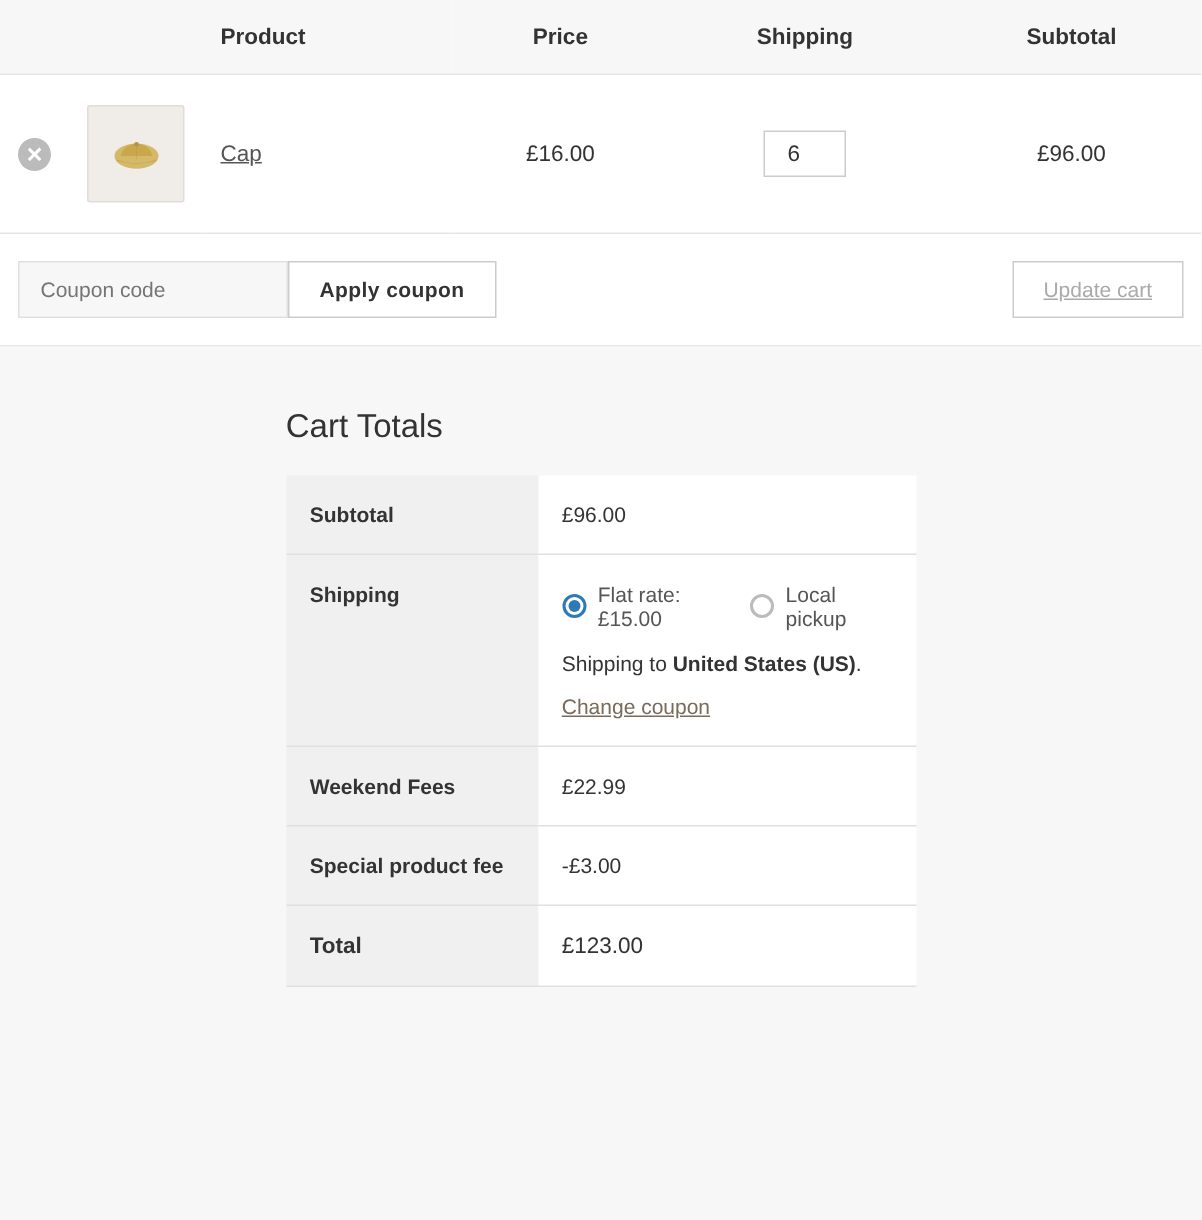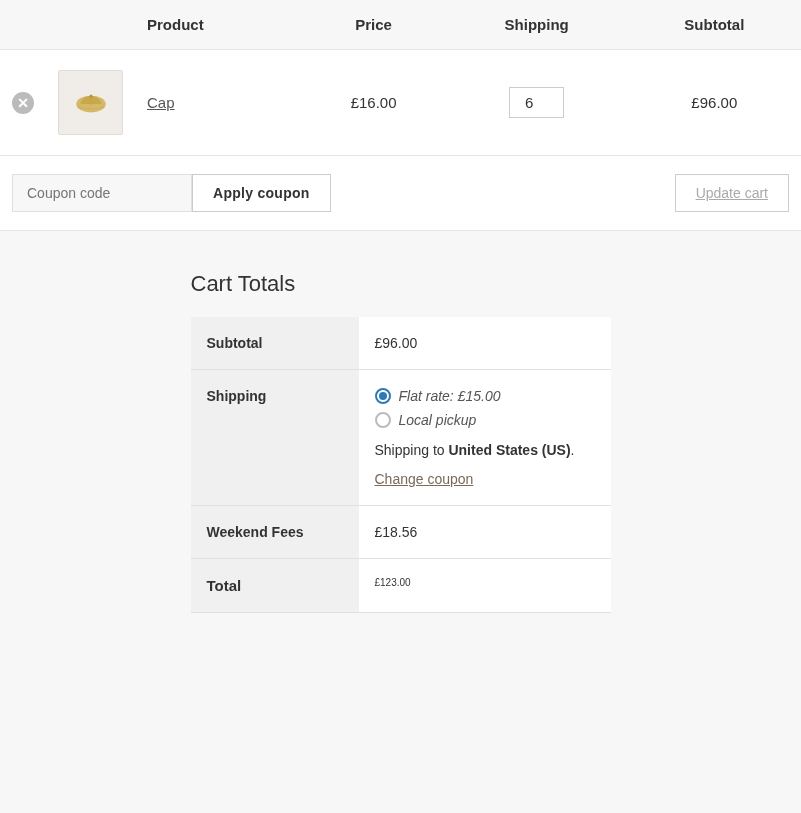--- a/index.html
+++ b/index.html
@@ -201,23 +201,22 @@
       background: #f0f0f0;
       font-size: 14px;
     }
     .totals-table .value-col {
       background: #fff;
       color: #333;
       font-size: 14px;
     }
     .shipping-options {
       display: flex;
-      flex-direction: column;
+      flex-direction: row;
       gap: 8px;
-      font-style: italic;
     }
     .shipping-option {
       display: flex;
       align-items: center;
       gap: 8px;
       cursor: pointer;
     }
     .radio-circle {
       width: 16px;
       height: 16px;
@@ -257,21 +256,21 @@
       color: #7a6a5a;
       text-decoration: underline;
       font-size: 14px;
       cursor: pointer;
     }
     .total-row .label-col,
     .total-row .value-col {
       font-size: 15px;
     }
     .total-row .value-col {
-      font-size: 10px;
+      font-size: 15px;
     }
   </style>
 </head>
 <body>
 
 <div class="page-wrapper">
 
   <table class="cart-table">
     <thead>
       <tr>
@@ -354,23 +353,27 @@
             </div>
             <div class="shipping-note">
               <span>Shipping to </span><strong>United States (US)</strong><span>.</span>
             </div>
             <a class="change-address-link" href="#">Change coupon</a>
           </td>
         </tr>
 
         <tr>
           <td class="label-col">Weekend Fees</td>
-          <td class="value-col">£18.56</td>
-        </tr>
-
+          <td class="value-col">£22.99</td>
+        </tr>
+
+        <tr>
+          <td class="label-col">Special product fee</td>
+          <td class="value-col">-£3.00</td>
+        </tr>
 
         <tr class="total-row">
           <td class="label-col">Total</td>
           <td class="value-col">£123.00</td>
         </tr>
       </tbody>
         </table>
     </div>
   </div>
 

